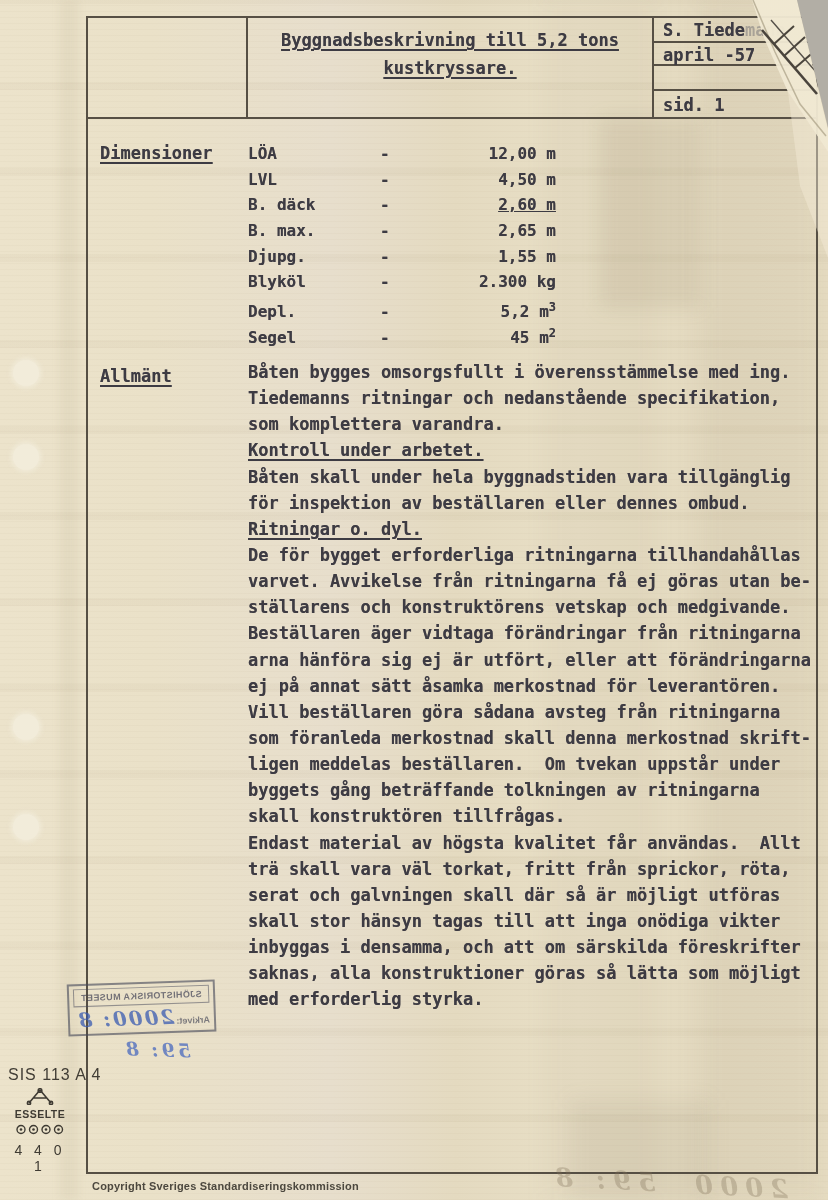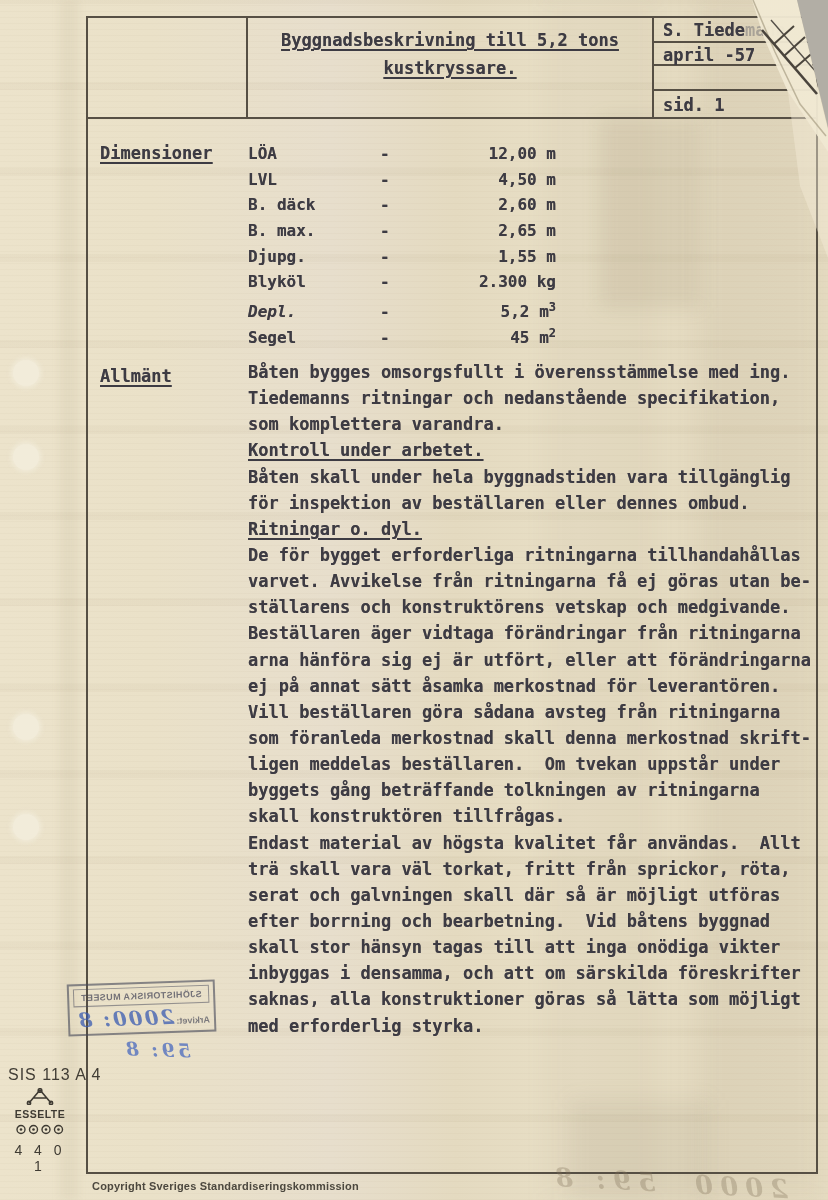--- a/index.html
+++ b/index.html
@@ -104,25 +104,25 @@
         <div class="hrow hrow3 b"></div>
         <div class="hrow hrow4 tw">sid. 1</div>
       </div>
     </div>
   </div>
 
   <div class="section-label tw u" style="top:143px;">Dimensioner</div>
   <div class="dim-rows tw">
       <div class="dim-row"><div class="dim-label" style="display: inline-block;">LÖA</div><div class="dim-dash" style="display: inline-block;">-</div><div class="dim-value" style="display: inline-block;">12,00 m</div></div>
       <div class="dim-row"><div class="dim-label" style="display: inline-block;">LVL</div><div class="dim-dash" style="display: inline-block;">-</div><div class="dim-value" style="display: inline-block;">4,50 m</div></div>
-      <div class="dim-row"><div class="dim-label" style="display: inline-block;">B. däck</div><div class="dim-dash" style="display: inline-block;">-</div><div class="dim-value" style="display: inline-block;">2,60 m</div></div>
+      <div class="dim-row"><div class="dim-label" style="display: inline-block;">B. däck</div><div class="dim-dash" style="display: inline-block;">-</div><div class="dim-value" style="display: inline-block; text-decoration: underline;">2,60 m</div></div>
       <div class="dim-row"><div class="dim-label" style="display: inline-block;">B. max.</div><div class="dim-dash" style="display: inline-block;">-</div><div class="dim-value" style="display: inline-block;">2,65 m</div></div>
       <div class="dim-row"><div class="dim-label" style="display: inline-block;">Djupg.</div><div class="dim-dash" style="display: inline-block;">-</div><div class="dim-value" style="display: inline-block;">1,55 m</div></div>
       <div class="dim-row"><div class="dim-label" style="display: inline-block;">Blyköl</div><div class="dim-dash" style="display: inline-block;">-</div><div class="dim-value" style="display: inline-block;">2.300 kg</div></div>
-      <div class="dim-row"><div class="dim-label" style="display: inline-block; font-style: italic;">Depl.</div><div class="dim-dash" style="display: inline-block;">-</div><div class="dim-value" style="display: inline-block;">5,2 m<sup>3</sup></div></div>
+      <div class="dim-row"><div class="dim-label" style="display: inline-block;">Depl.</div><div class="dim-dash" style="display: inline-block;">-</div><div class="dim-value" style="display: inline-block;">5,2 m<sup>3</sup></div></div>
       <div class="dim-row"><div class="dim-label" style="display: inline-block;">Segel</div><div class="dim-dash" style="display: inline-block;">-</div><div class="dim-value" style="display: inline-block;">45 m<sup>2</sup></div></div>
     </div>
 
   <div class="section-label tw u" style="top:366px;">Allmänt</div>
   <div class="body-lines tw">
       <div class="body-line">Båten bygges omsorgsfullt i överensstämmelse med ing.</div>
       <div class="body-line">Tiedemanns ritningar och nedanstående specifikation,</div>
       <div class="body-line">som komplettera varandra.</div>
       <div class="body-line u">Kontroll under arbetet.</div>
       <div class="body-line">Båten skall under hela byggnadstiden vara tillgänglig</div>
@@ -135,21 +135,20 @@
       <div class="body-line">arna hänföra sig ej är utfört, eller att förändringarna</div>
       <div class="body-line">ej på annat sätt åsamka merkostnad för leverantören.</div>
       <div class="body-line">Vill beställaren göra sådana avsteg från ritningarna</div>
       <div class="body-line">som föranleda merkostnad skall denna merkostnad skrift-</div>
       <div class="body-line">ligen meddelas beställaren.  Om tvekan uppstår under</div>
       <div class="body-line">byggets gång beträffande tolkningen av ritningarna</div>
       <div class="body-line">skall konstruktören tillfrågas.</div>
       <div class="body-line">Endast material av högsta kvalitet får användas.  Allt</div>
       <div class="body-line">trä skall vara väl torkat, fritt från sprickor, röta,</div>
       <div class="body-line">serat och galvningen skall där så är möjligt utföras</div>
-      <div class="body-line">efter borrning och bearbetning.  Vid båtens byggnad</div>
       <div class="body-line">skall stor hänsyn tagas till att inga onödiga vikter</div>
       <div class="body-line">inbyggas i densamma, och att om särskilda föreskrifter</div>
       <div class="body-line">saknas, alla konstruktioner göras så lätta som möjligt</div>
       <div class="body-line">med erforderlig styrka.</div>
     </div>
 
   <div class="stamp">
     <div class="stamp-box">
       <div class="stamp-museum">SJÖHISTORISKA MUSEET</div>
       <div class="stamp-row2">

